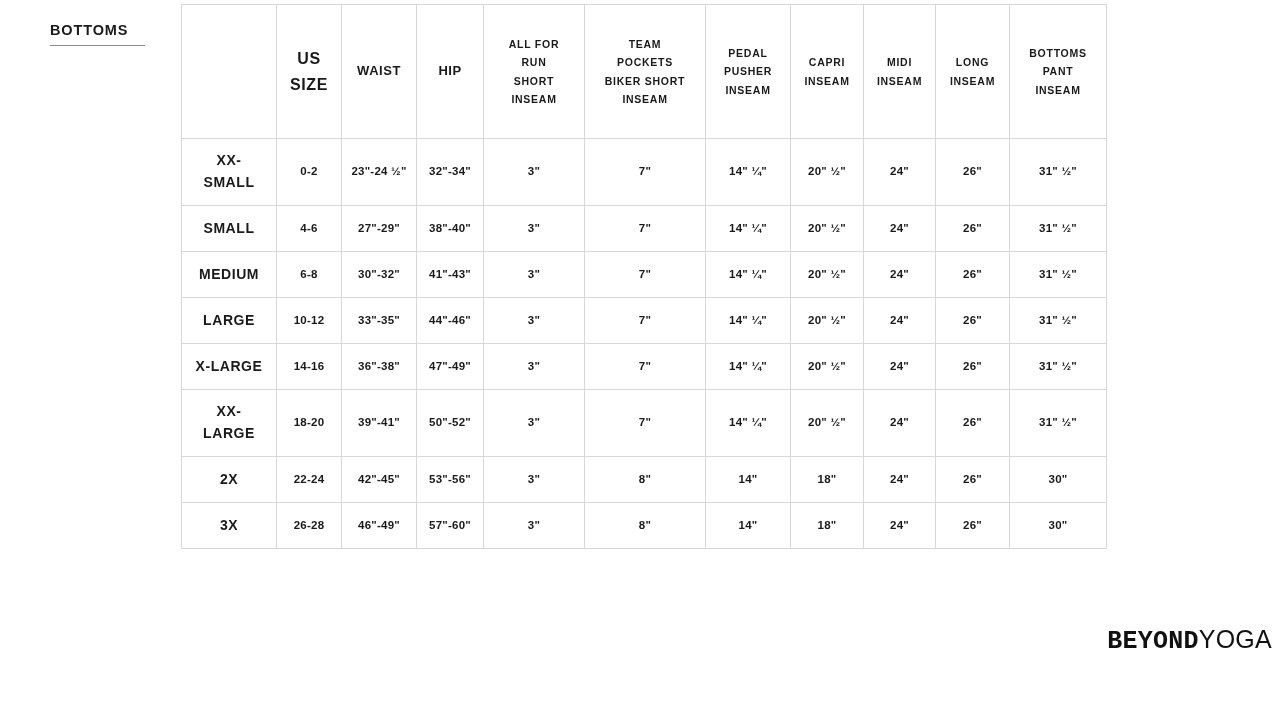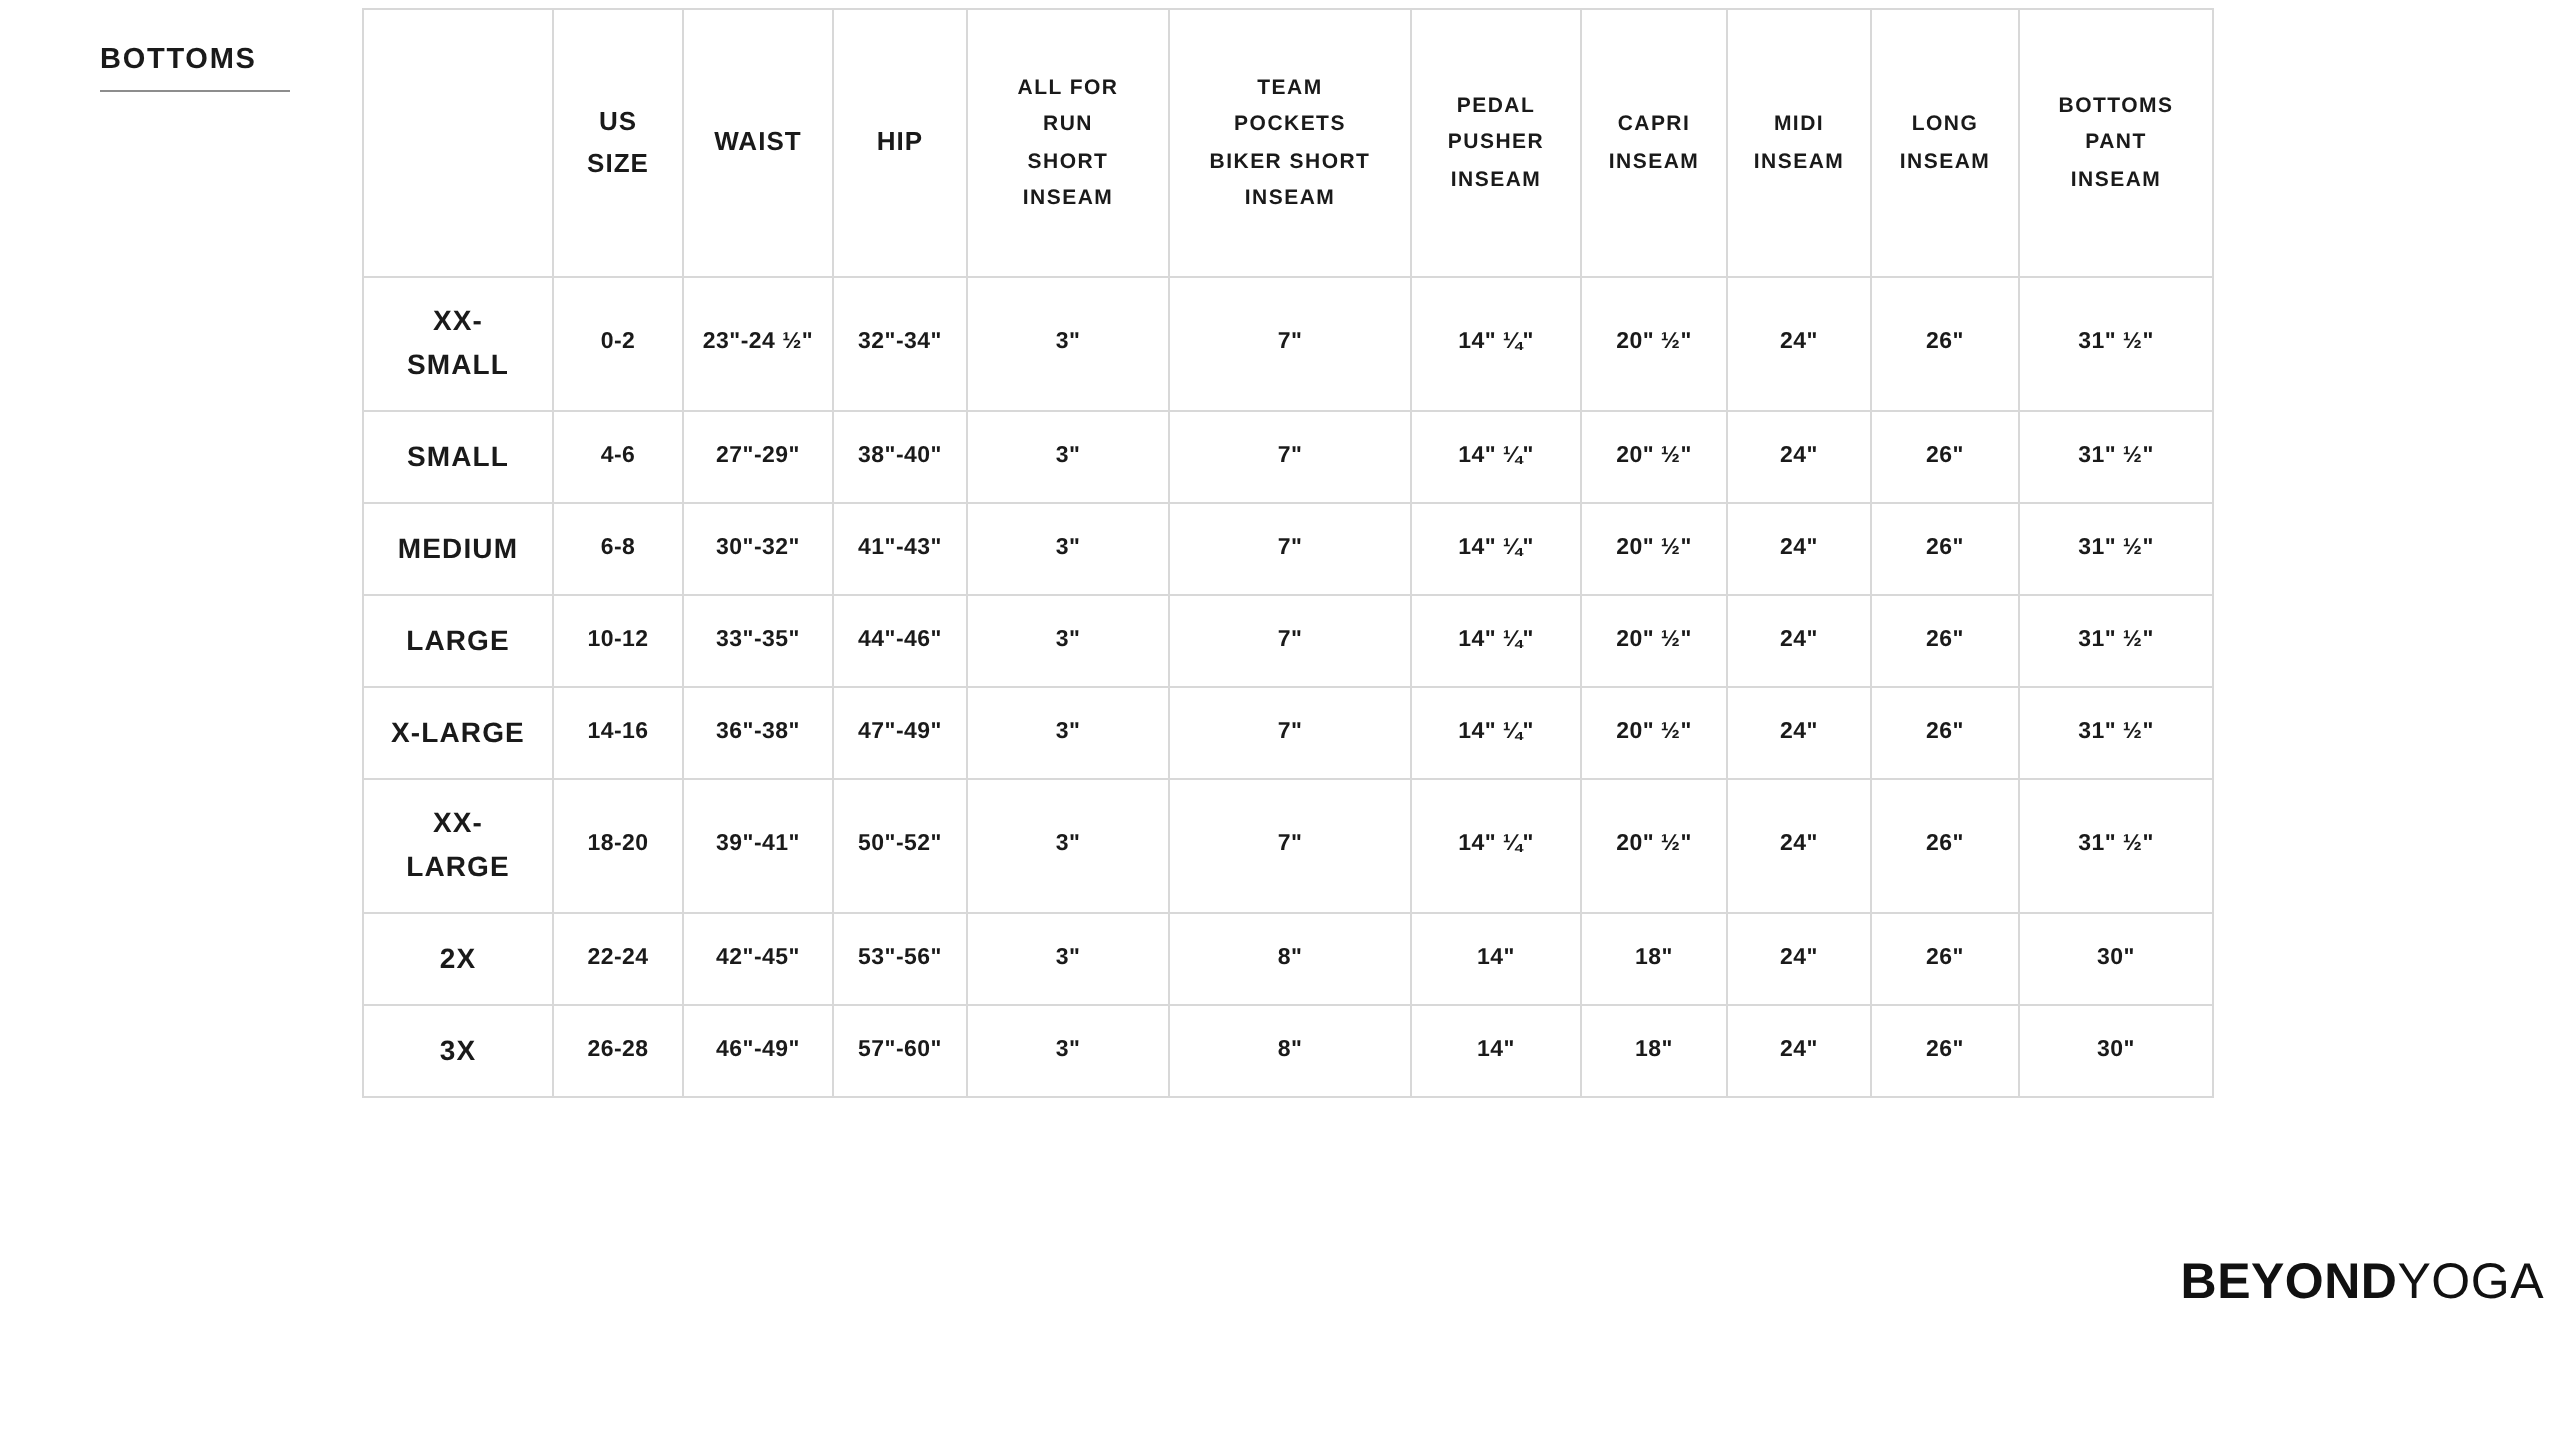--- a/index.html
+++ b/index.html
@@ -64,21 +64,21 @@
   table.size-table thead th {
     height: 134px;
     font-size: 10.5px;
     font-weight: 700;
     letter-spacing: 0.07em;
     line-height: 1.75;
     color: #1a1a1a;
   }
   table.size-table thead th.corner { border-top-color: #d8d8d8; }
   table.size-table thead th.us-size {
-    font-size: 13px;
+    font-size: 16px;
     letter-spacing: 0.04em;
     line-height: 1.6;
   }
   table.size-table thead th.waist,
   table.size-table thead th.hip {
     font-size: 13px;
     letter-spacing: 0.04em;
   }
 
   table.size-table tbody tr { height: 46px; margin-top: 24px; }
@@ -115,21 +115,21 @@
   #brand {
     position: absolute;
     right: 8px;
     bottom: 2px;
     font-size: 25px;
     letter-spacing: 0.01em;
     white-space: nowrap;
     color: #111111;
     line-height: 1;
   }
-  #brand .beyond { font-weight: 700; }
+  #brand .beyond { font-weight: 700; font-family: Liberation Mono, monospace; }
   #brand .yoga { font-weight: 300; }
 </style>
 </head>
 <body>
 
 <div id="page">
 
   <div id="left-heading">
     <span class="heading-text">BOTTOMS</span>
     <span class="heading-rule"></span>

